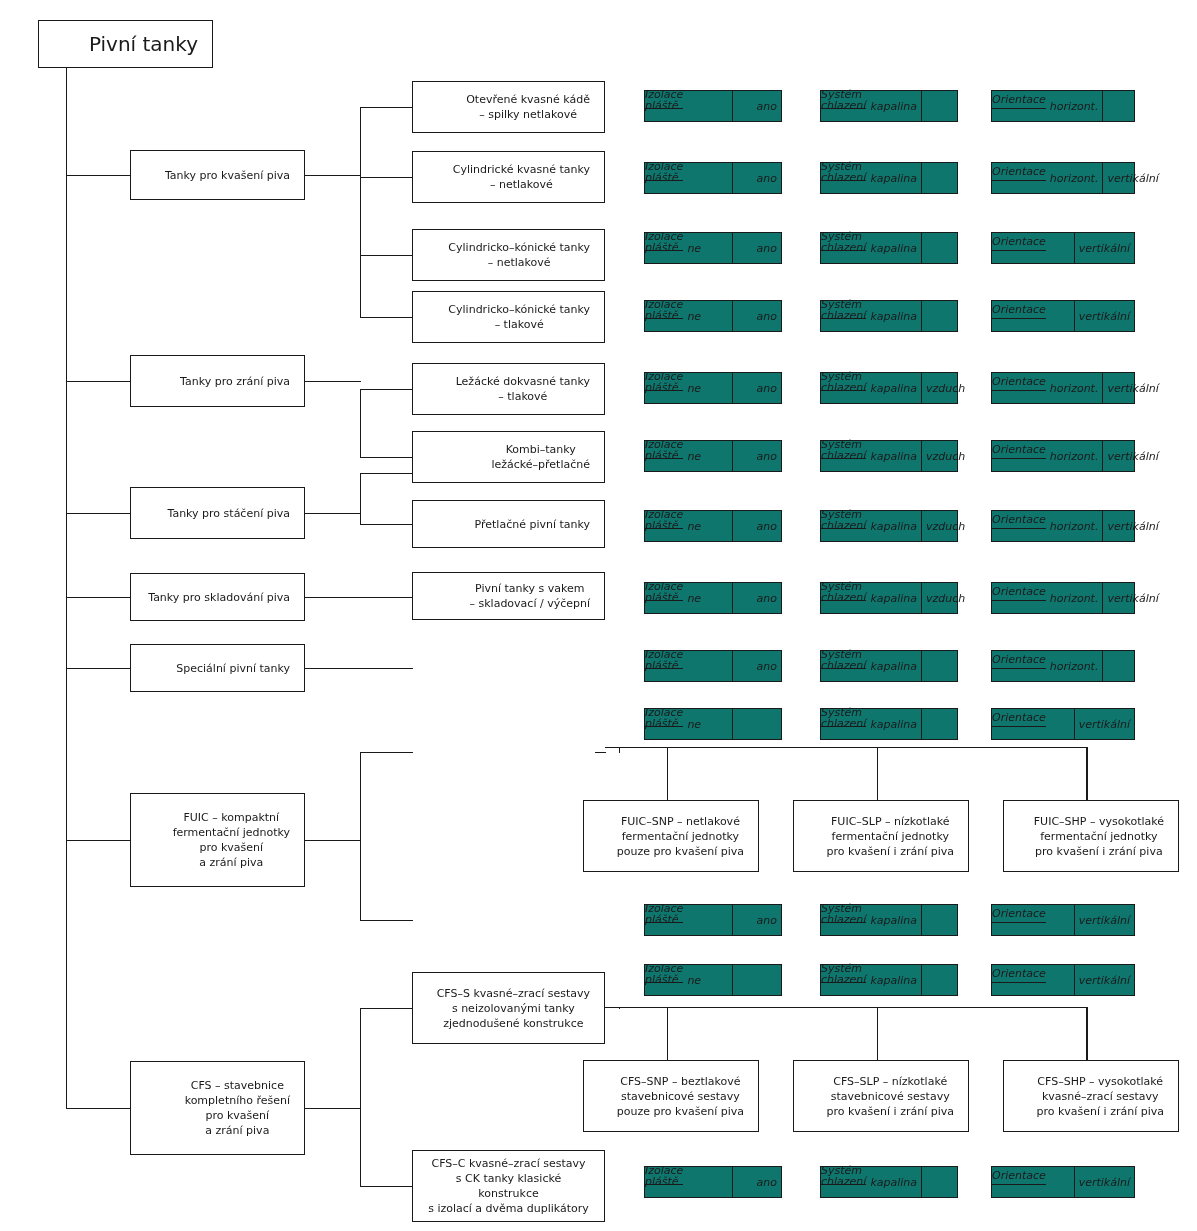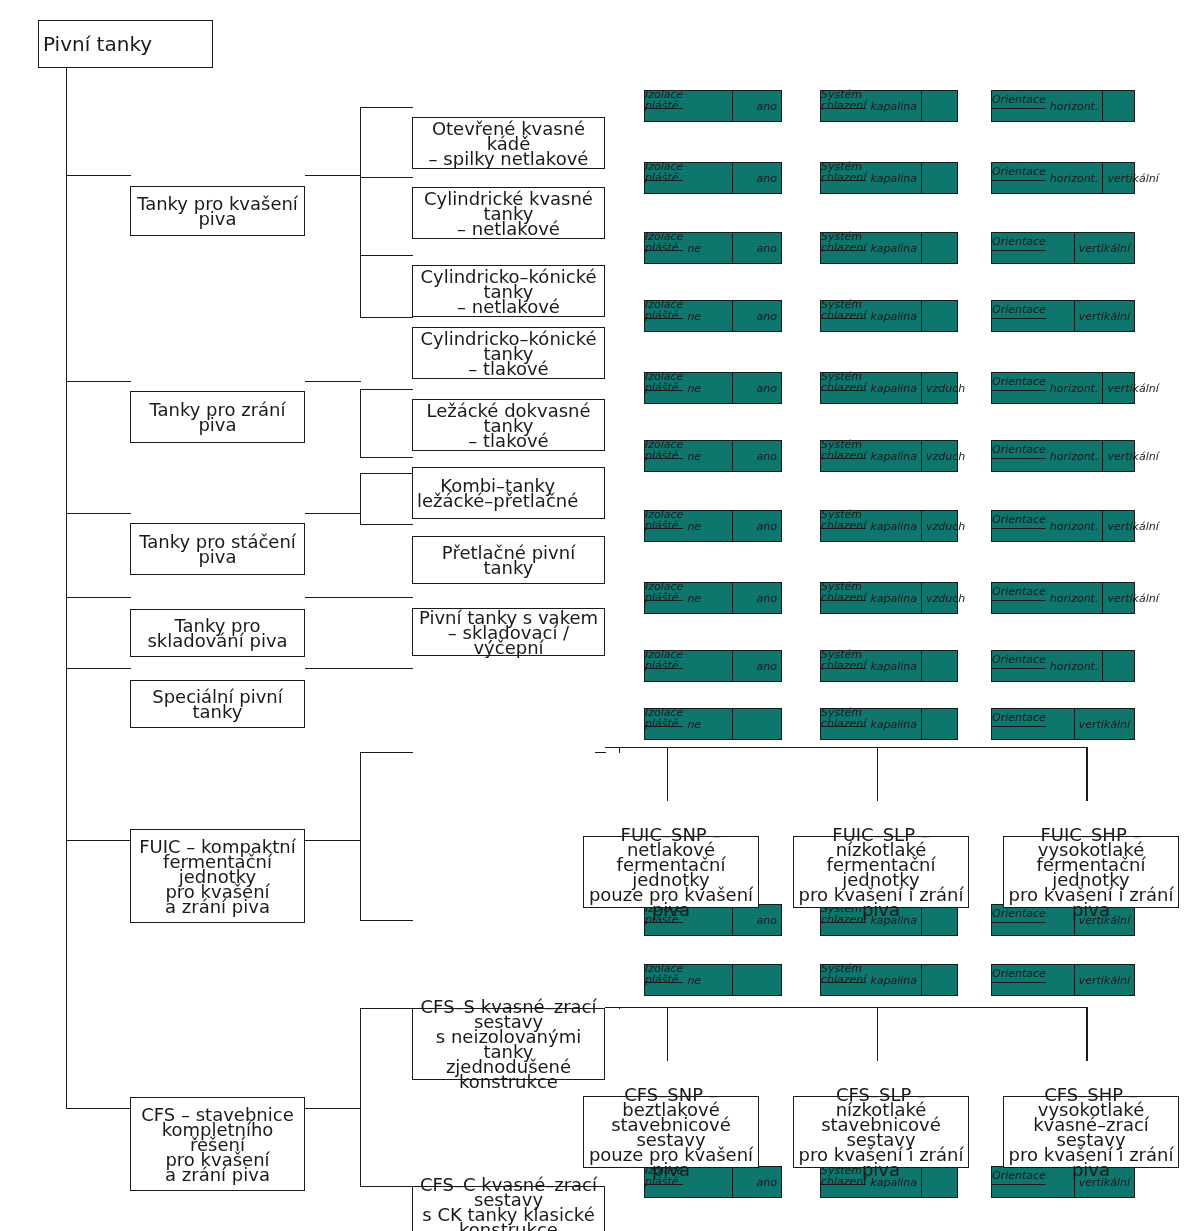--- a/index.html
+++ b/index.html
@@ -1,23 +1,23 @@
 <!DOCTYPE html>
 <html><head>
 <meta charset="utf-8">
 <style>
   html,body{margin:0;padding:0;background:#ffffff;}
   body{font-family:"DejaVu Sans","Liberation Sans",sans-serif;color:#1a1a1a;}
   #canvas{position:relative;width:1197px;height:1231px;overflow:hidden;background:#fff;}
 
   .box{position:absolute;box-sizing:border-box;border:1px solid #1a1a1a;background:#fff;
-       display:flex;align-items:center;justify-content:flex-start;text-align:center;
-       font-size:12.5px;line-height:15px;padding:2px 4px;white-space:pre-line;}
+       display:flex;align-items:center;justify-content:flex-end;text-align:center;
+       font-size:12.5px;line-height:15px;padding:2px 14px;white-space:pre-line;}
   .root{font-size:20px;line-height:24px;}
-  .l1{font-size:18px;margin-top:36px;}
+  .l1{font-size:11px;}
   .attr{position:absolute;box-sizing:border-box;border:1px solid #1a1a1a;background:#0f766e;
         display:flex;flex-direction:row;font-style:italic;}
   .attr .hd{flex:0 0 17px;height:17px;border-bottom:1px solid #1a1a1a;display:flex;
             align-items:center;justify-content:center;font-size:11px;line-height:11px;}
   .attr .vals{flex:1;display:flex;}
   .attr .vals .c{flex:1;display:flex;align-items:center;font-size:11px;line-height:11px;
                  padding:0 4px;box-sizing:border-box;}
   .attr .vals .c.left{justify-content:flex-start;}
   .attr .vals .c.right{justify-content:flex-end;}
   .attr .vals .c.c2{border-left:1px solid #1a1a1a;}

